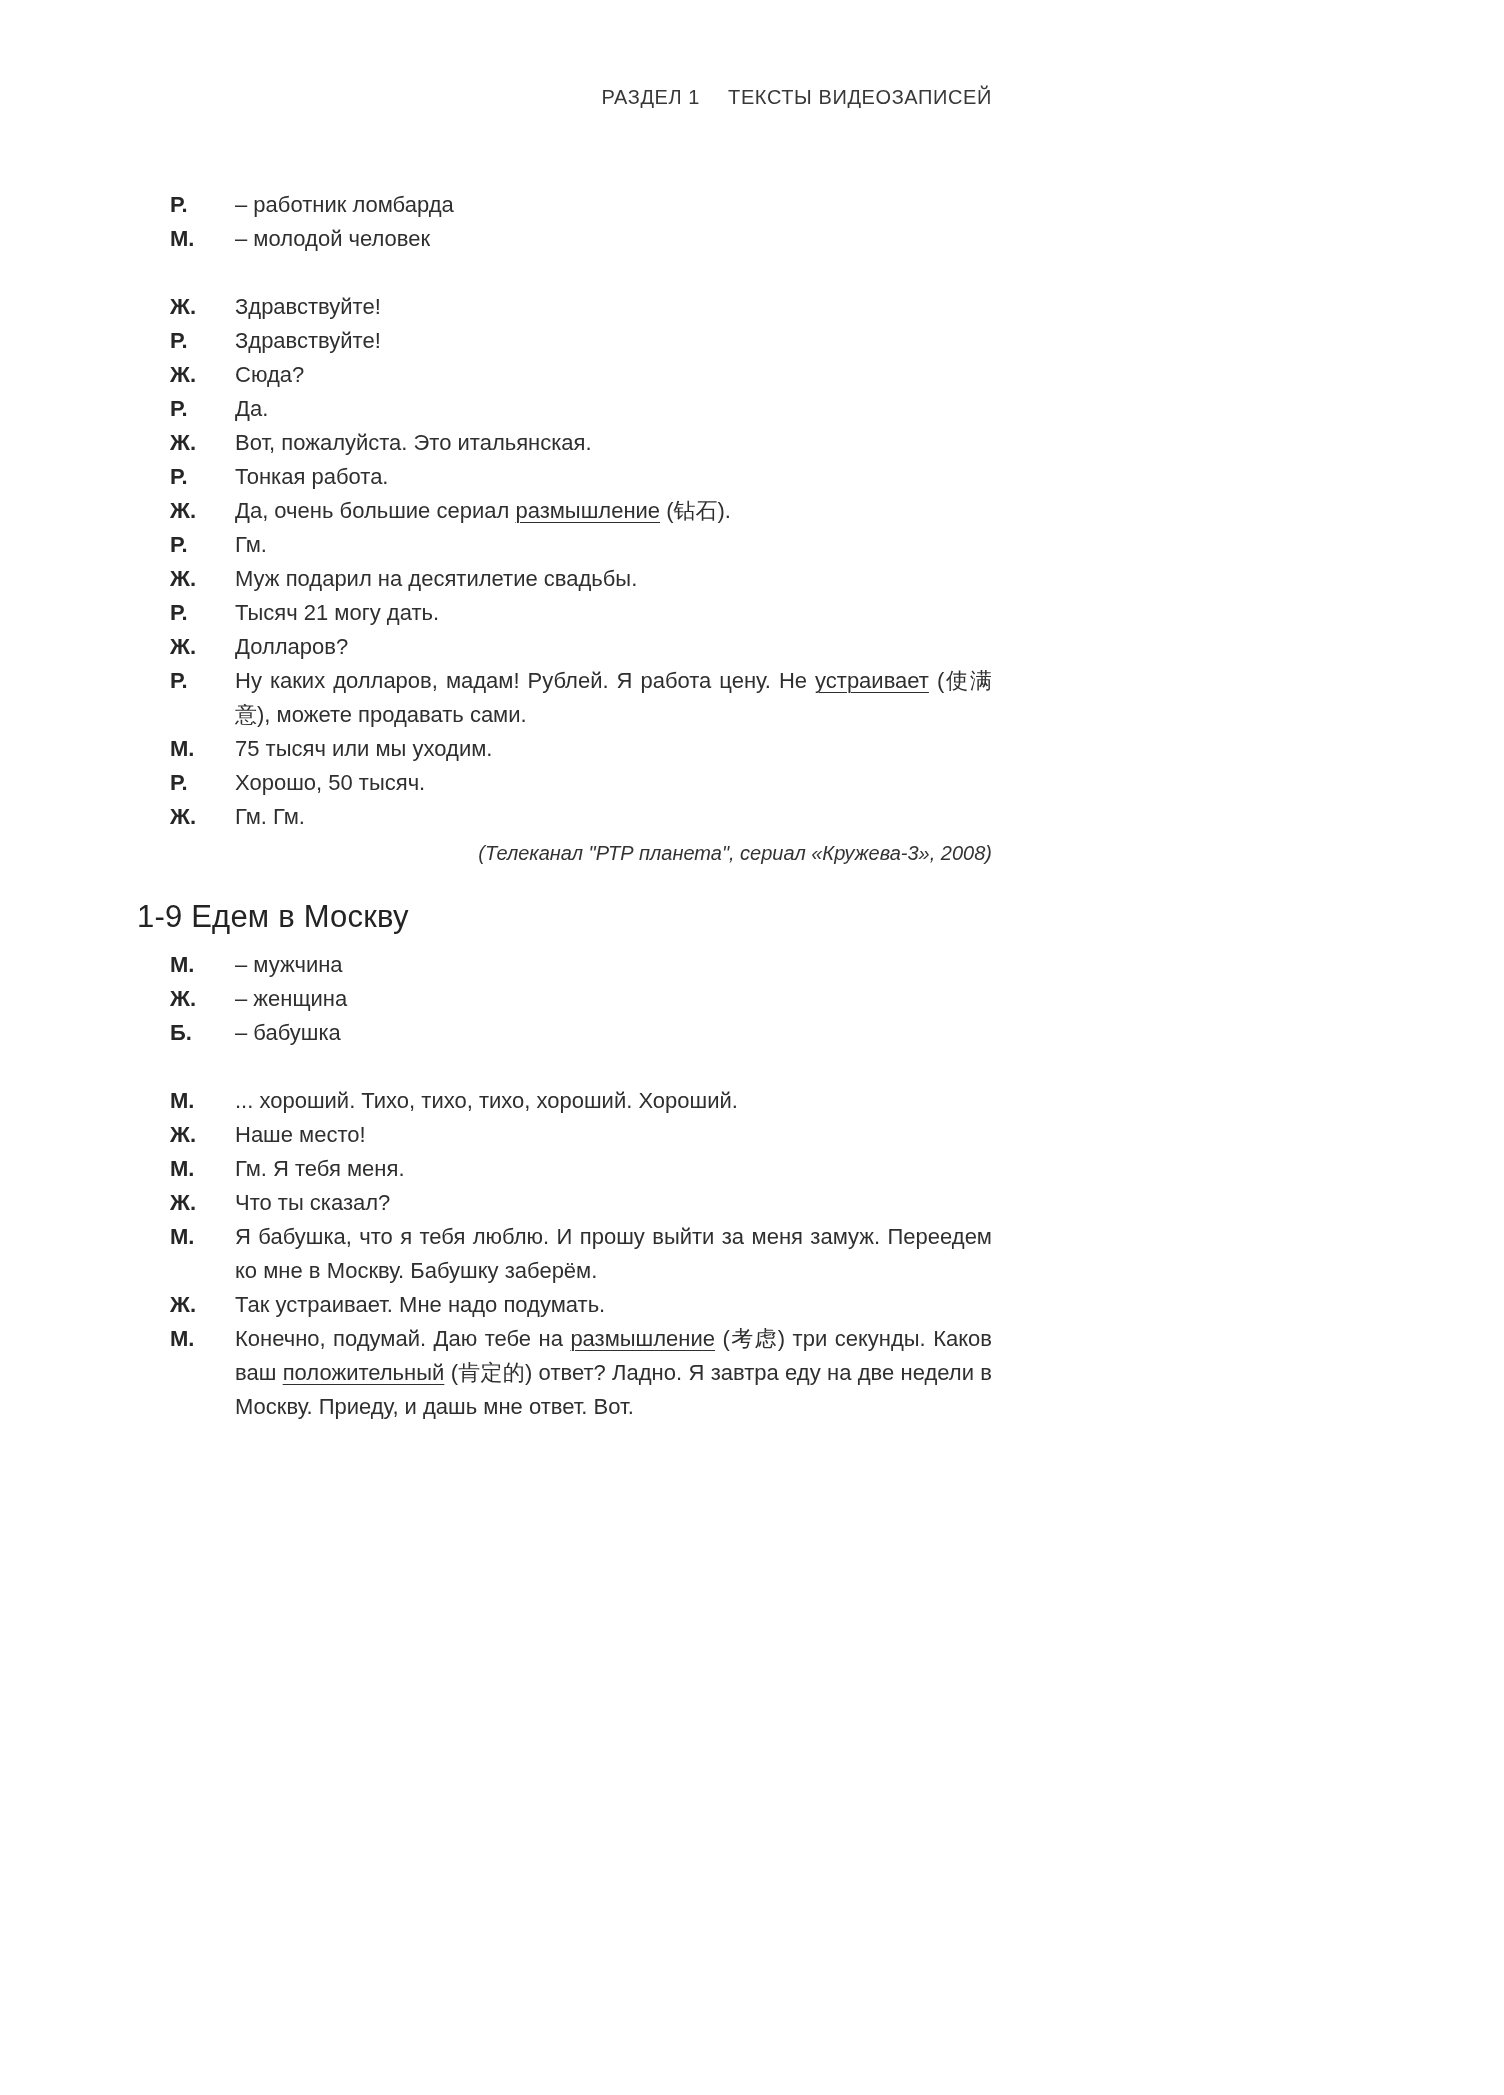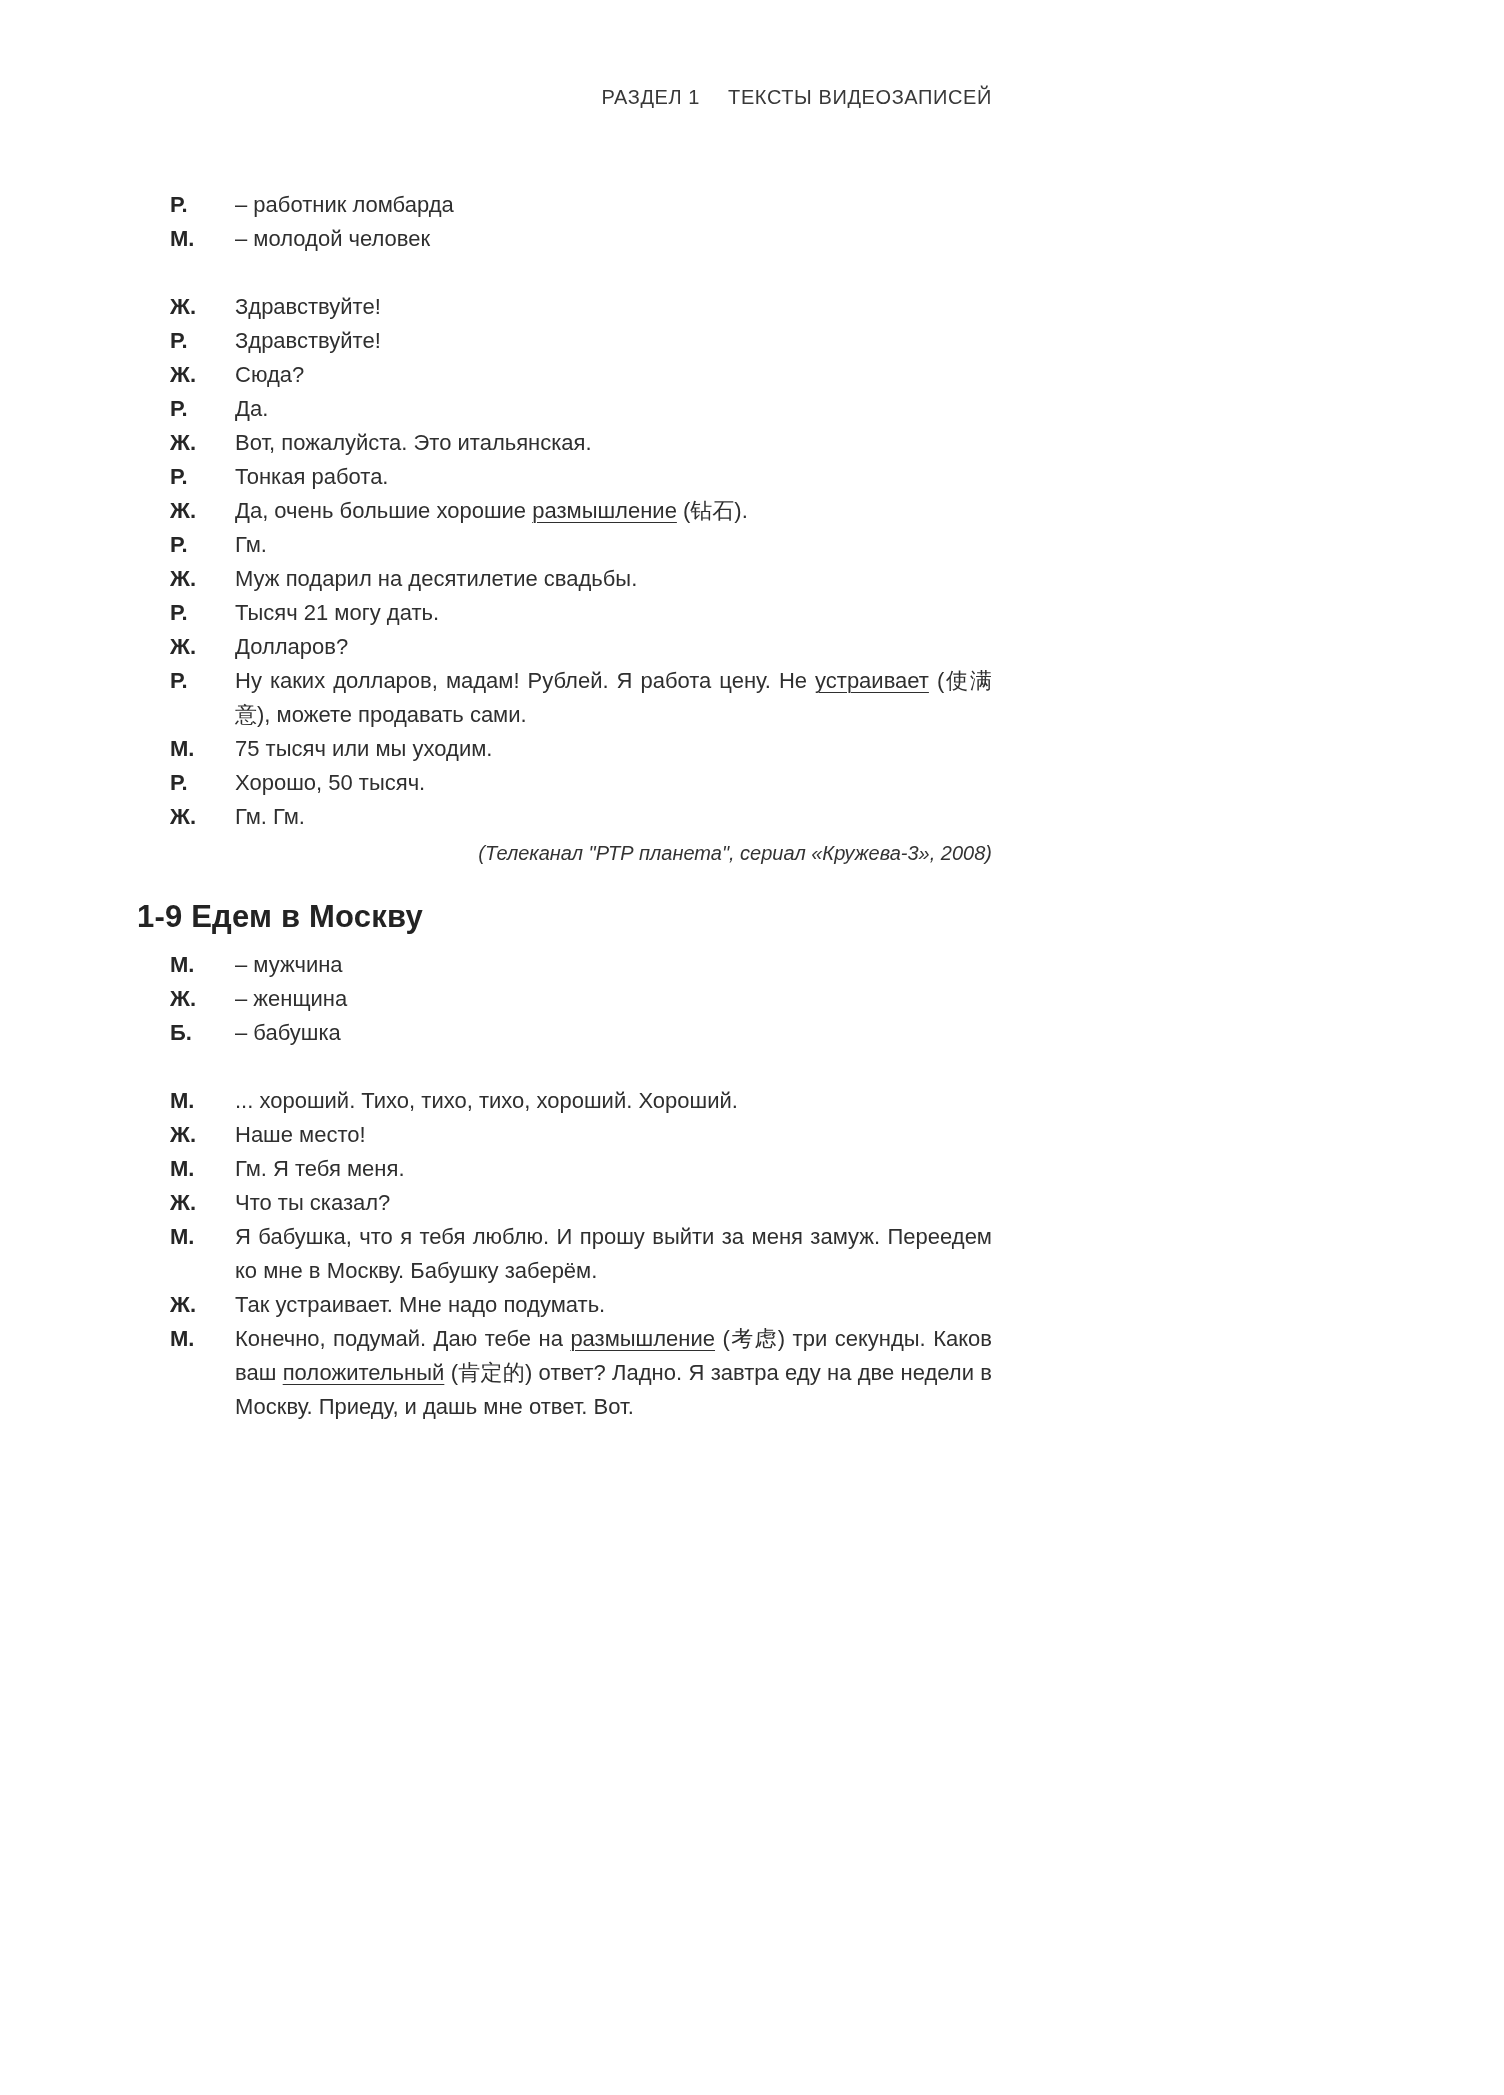--- a/index.html
+++ b/index.html
@@ -60,21 +60,21 @@
     text-align: right;
     font-style: italic;
     font-size: 20px;
     line-height: 34px;
     margin-top: 2px;
     color: #333333;
   }
   .heading {
     font-size: 31px;
     line-height: 38px;
-    font-weight: bold;
+    font-weight: normal;
     color: #232323;
     margin: 28px 0 12px -33px;
     letter-spacing: 0.2px;
   }
   .footer {
     position: absolute;
     top: 1992px;
     left: 1022px;
     font-size: 23px;
     font-weight: bold;
@@ -119,21 +119,21 @@
       <div class="line">
         <span class="speaker">Ж.</span>
         <p class="text"><span>Вот, пожалуйста. Это итальянская.</span></p>
       </div>
       <div class="line">
         <span class="speaker">Р.</span>
         <p class="text"><span>Тонкая работа.</span></p>
       </div>
       <div class="line">
         <span class="speaker">Ж.</span>
-        <p class="text"><span>Да, очень большие хорошие </span><span class="u">размышление</span><span> (钻石).</span></p>
+        <p class="text"><span>Да, очень большие сериал </span><span class="u">размышление</span><span> (钻石).</span></p>
       </div>
       <div class="line">
         <span class="speaker">Р.</span>
         <p class="text"><span>Гм.</span></p>
       </div>
       <div class="line">
         <span class="speaker">Ж.</span>
         <p class="text"><span>Муж подарил на десятилетие свадьбы.</span></p>
       </div>
       <div class="line">

